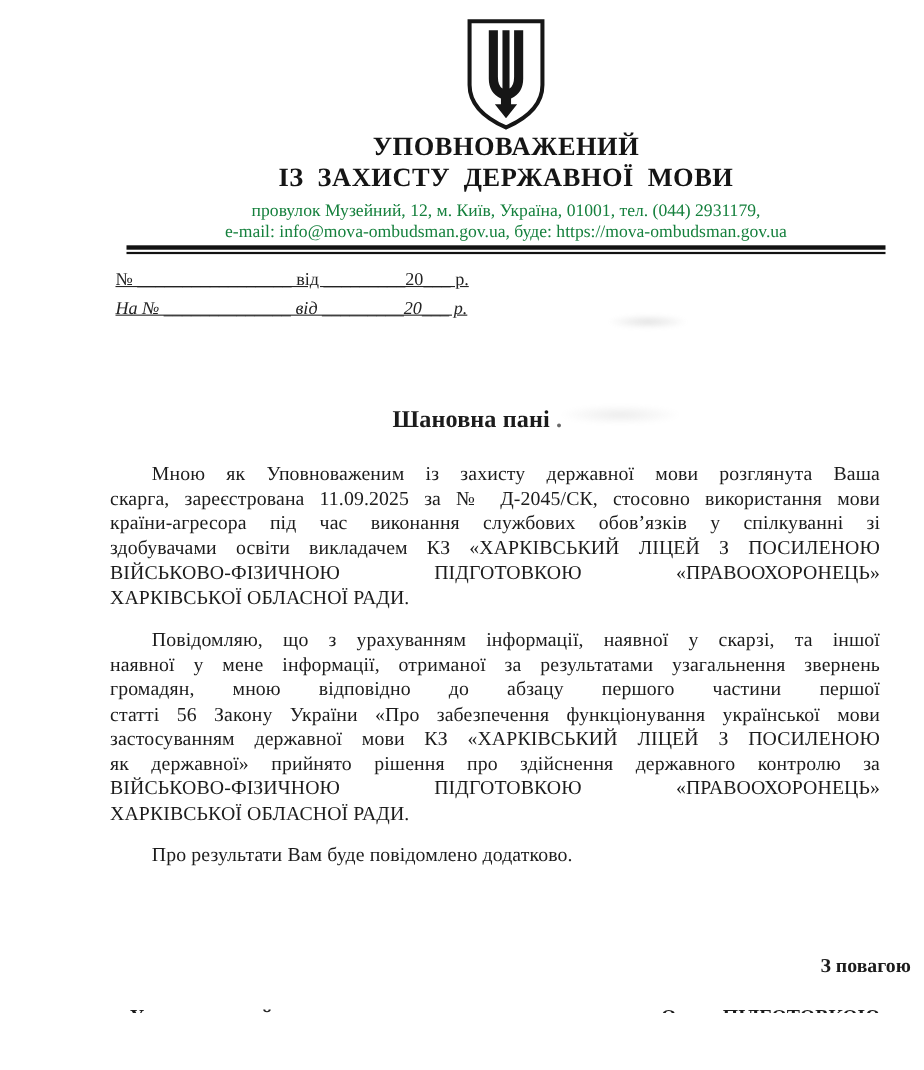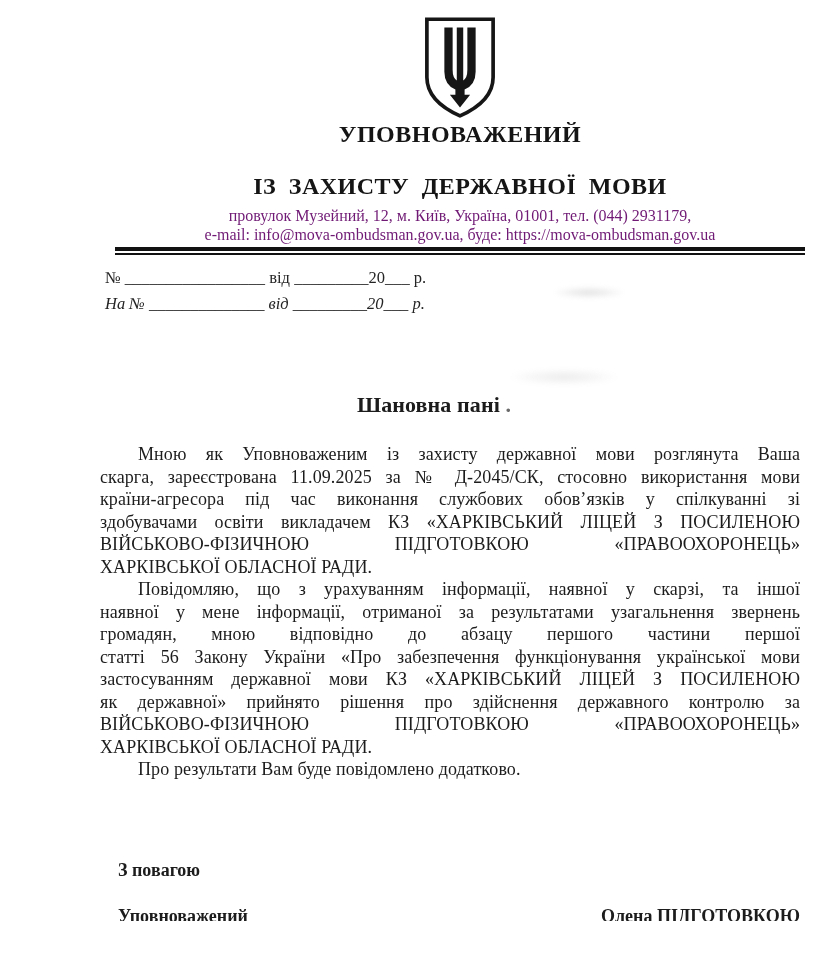--- a/index.html
+++ b/index.html
@@ -18,40 +18,41 @@
     text-align:center;
   }
   .emblem{line-height:0;}
   .org-title{
     font-weight:bold;
     font-size:24px;
     line-height:28px;
     letter-spacing:0.5px;
     color:#151515;
   }
-  .org-title.line2{word-spacing:6px;margin-top:24px;}
+  .org-title.line2{word-spacing:6px;}
   .addr{
     font-size:16px;
     line-height:19px;
     margin-top:0px;
-    color:#701a75;
+    color:#15803d;
   }
   .addr.first{margin-top:6px;}
   .rule{
     margin-top:3px;
     height:2px;
     border-top:4px solid #121212;
     border-bottom:2px solid #121212;
   }
   
   .refs{
     margin:10px 0 0 105px;
     font-size:16.5px;
     line-height:26px;
     color:#242424;
+    text-decoration:underline;
   }
   .ref.italic{font-style:italic;}
   
   .body{
     margin-left:100px;
     width:700px;
     font-size:18px;
     line-height:22.5px;
     letter-spacing:0.1px;
   }
@@ -62,28 +63,29 @@
     line-height:24px;
     text-align:center;
     padding-right:32px;
   }
   .salutation .redact{color:#6a6a6a;}
   .paragraphs{margin-top:26px;}
   .jline{
     text-align:justify;
     text-align-last:justify;
   }
-  .jline.fl{text-indent:38px;}
+  .jline.fl{text-indent:38px;margin-top:16px;}
   .jline.last{text-align-last:left;}
   
   .regards{
-    margin:78px 0 0 118px;
+    margin:78px 12px 0 118px;
     font-weight:bold;
     font-size:18px;
     line-height:22px;
+    text-align:right;
   }
   .sigrow{
     margin:24px 0 0 118px;
     width:682px;
     display:flex;
     justify-content:space-between;
     font-weight:bold;
     font-size:18px;
     line-height:22px;
   }

